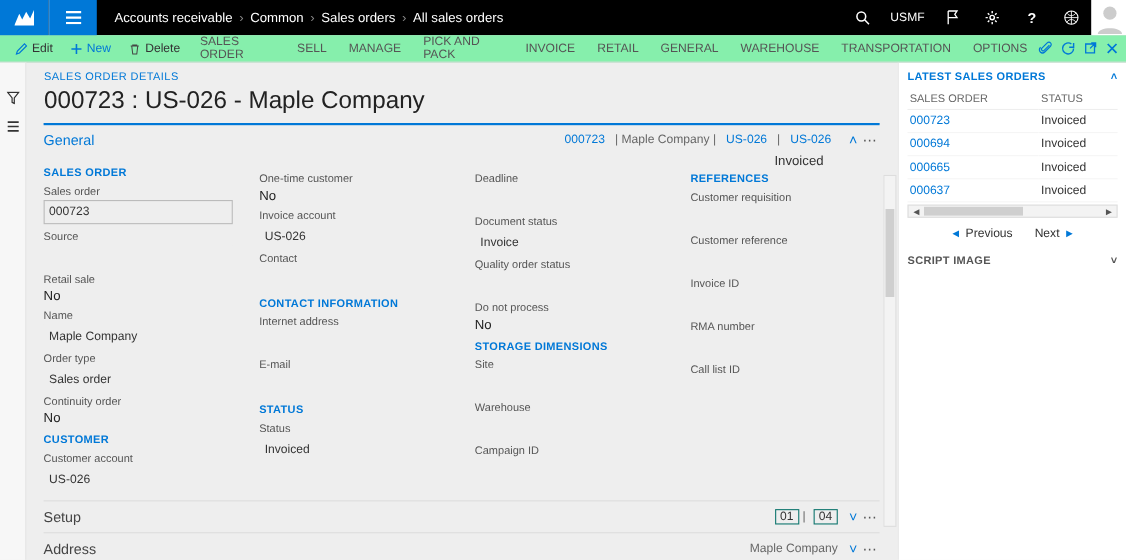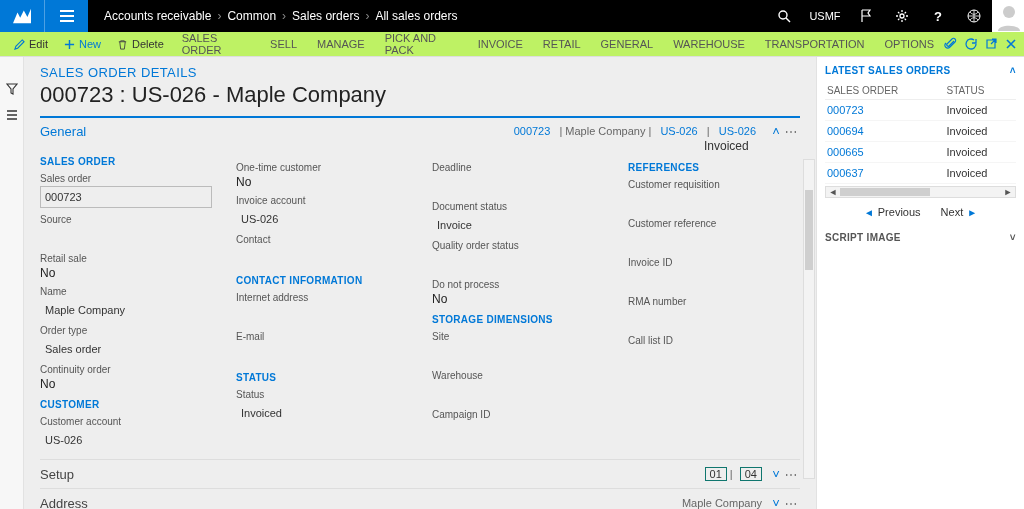--- a/index.html
+++ b/index.html
@@ -9,34 +9,34 @@
   .topbar .logo{width:44px;height:32px;background:#0078d7;display:flex;align-items:center;justify-content:center}
   .topbar .burger{width:44px;height:32px;background:#0078d7;display:flex;align-items:center;justify-content:center;border-left:1px solid rgba(255,255,255,.3);cursor:pointer}
   .breadcrumb{display:flex;align-items:center;gap:4px;padding:0 16px;font-size:12px}
   .breadcrumb span.sep{color:#888;margin:0 2px}
   .breadcrumb .crumb{color:#fff;cursor:pointer}
   .top-icons{margin-left:auto;display:flex;align-items:center}
   .top-icons .ico{width:36px;height:32px;display:flex;align-items:center;justify-content:center;color:#fff;cursor:pointer}
   .top-icons .company{width:46px;height:20px;display:flex;align-items:center;justify-content:center;font-size:11px}
   .avatar{width:32px;height:32px;background:#fff;display:flex;align-items:center;justify-content:flex-end}
   
-  .actionbar{display:flex;align-items:center;height:25px;background:#bef264;border-bottom:1px solid #ddd;padding:0 6px;font-size:11px}
+  .actionbar{display:flex;align-items:center;height:25px;background:#86efac;border-bottom:1px solid #ddd;padding:0 6px;font-size:11px}
   .actionbar .act{display:flex;align-items:center;gap:4px;padding:0 8px;height:100%;cursor:pointer}
   .actionbar .act .ic{width:11px;height:11px}
   .actionbar .tabset{display:flex;align-items:center;color:#555}
   .actionbar .tab{padding:0 10px;height:100%;display:flex;align-items:center;cursor:pointer}
   .actionbar .right{margin-left:auto;display:flex;align-items:center;gap:6px}
   .actionbar .right .ic{width:14px;height:14px;color:#0078d7;cursor:pointer}
   .blue{color:#0078d7}
   
   .content{display:flex;height:calc(100% - 57px);}
   .rail{width:24px;background:#f7f7f7;border-right:1px solid #e2e2e2;padding-top:26px;display:flex;flex-direction:column;align-items:center;gap:14px}
   .rail .ic{width:12px;height:12px;color:#333;cursor:pointer}
   .main{flex:1;overflow:hidden;display:flex;flex-direction:column}
-  .crumb2{color:#0078d7;font-size:13px;letter-spacing:.4px;padding:8px 16px 0}
+  .crumb2{color:#0078d7;font-size:10px;letter-spacing:.4px;padding:8px 16px 0}
   h1{margin:2px 16px 8px;font-weight:300;font-size:22px;color:#222}
   .status-inline{position:absolute;left:680px;top:82px;font-size:12px;color:#333}
   .scroller{flex:1;overflow:auto;position:relative;padding:0 16px 10px 16px}
   .panel{border-top:1px solid #ddd}
   .panel-h{display:flex;align-items:center;height:28px;cursor:pointer;color:#444;font-size:13px}
   .panel-h.open{color:#0078d7;border-top:2px solid #0078d7;margin-top:-1px}
   .panel-h .title{flex:0 0 auto}
   .panel-h .spacer{flex:1}
   .panel-h .summary{color:#666;font-size:11px;padding-right:8px}
   .panel-h .summary a{color:#0078d7;text-decoration:none;padding:0 6px}

